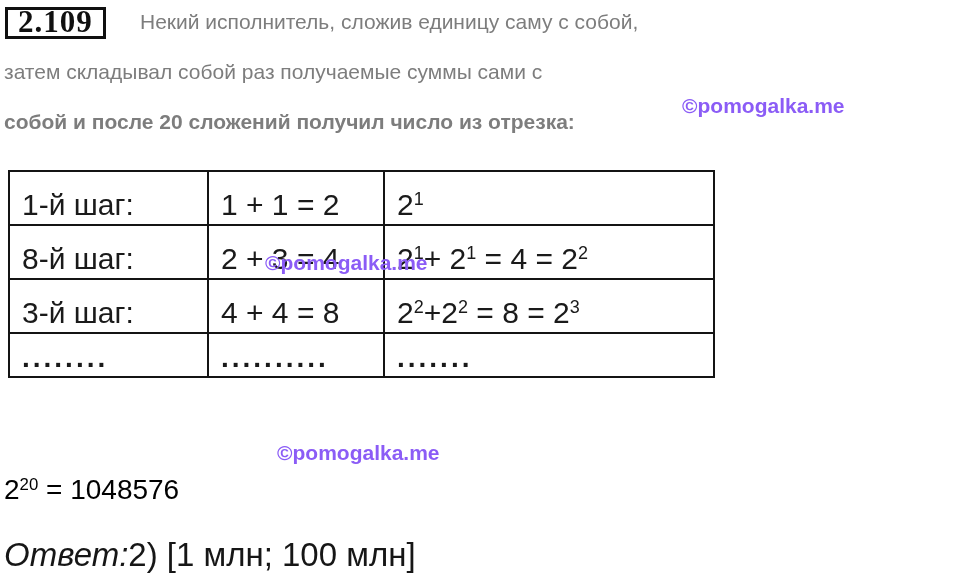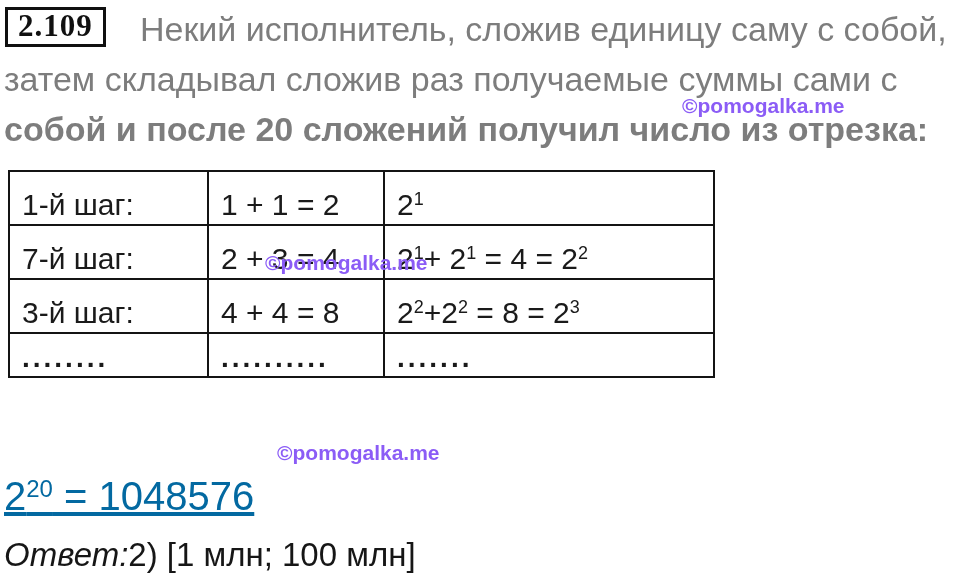--- a/index.html
+++ b/index.html
@@ -10,35 +10,35 @@
     height: 583px;
     background: #ffffff;
     overflow: hidden;
     font-family: "Liberation Sans", sans-serif;
   }
 
   
   .problem-number-box {
     position: absolute;
     left: 5px; top: 7px;
-    height: 40px;
+    height: 32px;
     border: 3px solid #101010;
     display: flex; align-items: center;
     padding: 0 10px 2px 10px;
     font-family: "Liberation Serif", serif;
     font-weight: 700;
     font-size: 31px;
     letter-spacing: 1px;
     color: #101010;
     background: #ffffff;
   }
   .ptext {
     position: absolute;
     white-space: nowrap;
-    font-size: 34px;
+    font-size: 21px;
     color: #7d7d7d;
     line-height: 1.2;
   }
   .ptext.l1 { left: 140px; top: 9px; }
   .ptext.l2 { left: 4px;   top: 59px; }
   .ptext.l3 { left: 4px;   top: 109px; font-weight: bold; }
 
   
   .watermark {
     position: absolute;
@@ -84,24 +84,23 @@
     line-height: 0;
     position: relative;
     top: -0.55em;
     vertical-align: baseline;
   }
 
   
   .result-formula {
     position: absolute;
     left: 4px; top: 474px;
-    font-size: 40px;
-    color: #0369a1;
+    font-size: 28px;
+    color: #000000;
     white-space: nowrap;
-    text-decoration: underline;
   }
   .answer-line {
     position: absolute;
     left: 4px; top: 536px;
     font-size: 33px;
     color: #161616;
     white-space: nowrap;
   }
   .answer-label {
     font-style: italic;
@@ -112,41 +111,41 @@
 </style>
 </head>
 <body>
 
 <div class="page">
 
   <div class="problem-number-box">
     <span>2.109</span>
   </div>
   <div class="ptext l1">Некий исполнитель, сложив единицу саму с собой,</div>
-  <div class="ptext l2">затем складывал сложив раз получаемые суммы сами с</div>
+  <div class="ptext l2">затем складывал собой раз получаемые суммы сами с</div>
   <div class="ptext l3">собой и после 20 сложений получил число из отрезка:</div>
 
   <div class="watermark wm-top">©pomogalka.me</div>
   <div class="watermark wm-middle">©pomogalka.me</div>
   <div class="watermark wm-bottom">©pomogalka.me</div>
 
   <table class="solution">
     <colgroup>
       <col style="width:199px">
       <col style="width:176px">
       <col style="width:330px">
     </colgroup>
     <tbody>
       <tr>
         <td>1-й шаг:</td>
         <td>1 + 1 = 2</td>
         <td class="math">2<sup>1</sup></td>
       </tr>
       <tr>
-        <td>7-й шаг:</td>
+        <td>8-й шаг:</td>
         <td>2 + 3 = 4</td>
         <td class="math">2<sup>1</sup>+ 2<sup>1</sup> = 4 = 2<sup>2</sup></td>
       </tr>
       <tr>
         <td>3-й шаг:</td>
         <td>4 + 4 = 8</td>
         <td class="math">2<sup>2</sup>+2<sup>2</sup> = 8 = 2<sup>3</sup></td>
       </tr>
       <tr class="dots-row">
         <td>........</td>

